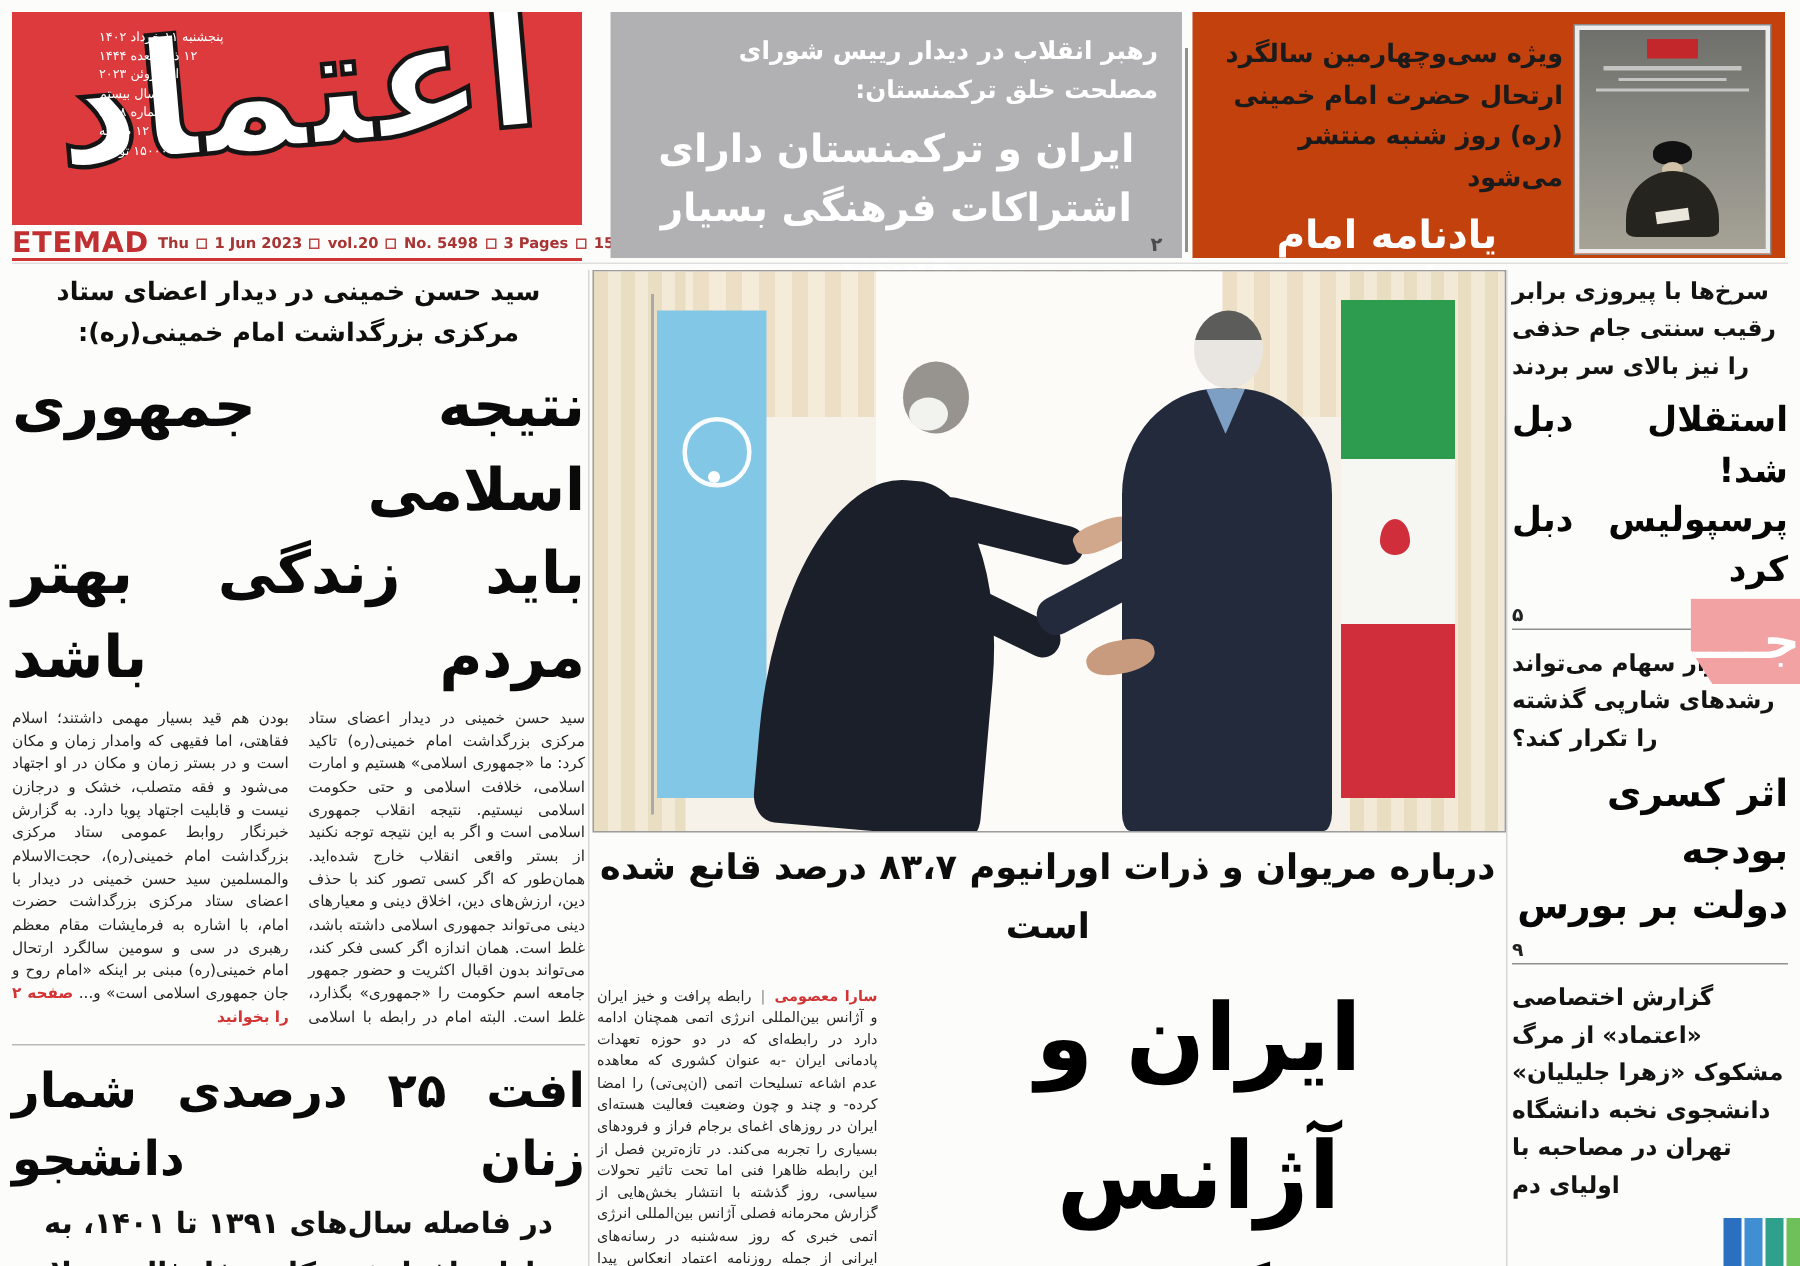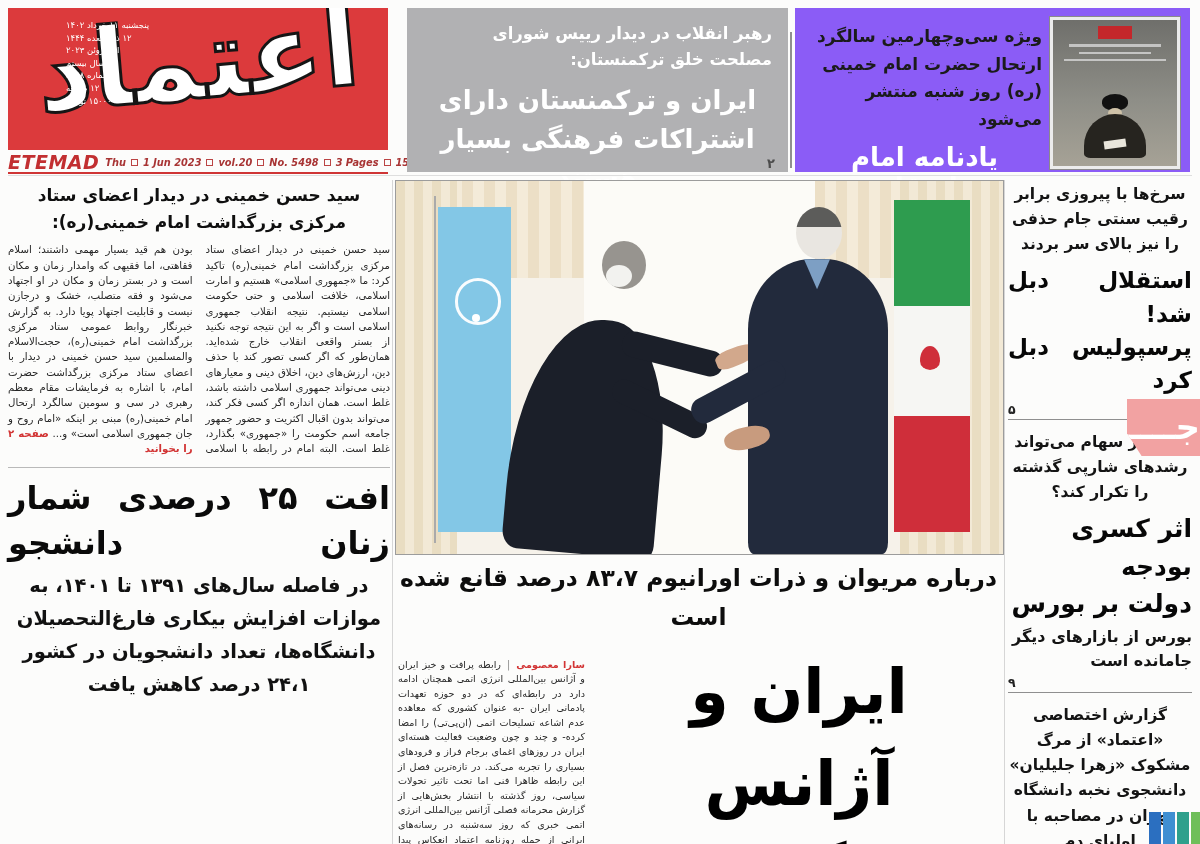--- a/index.html
+++ b/index.html
@@ -7,34 +7,34 @@
         font-family:"DejaVu Sans",sans-serif;direction:rtl;overflow:hidden;color:#1c1c1c;}
 
   
   .masthead{position:absolute;left:8px;top:8px;width:380px;height:164px;}
   .masthead-red{position:absolute;left:0;top:0;right:0;height:142px;background:#dc3a3c;overflow:hidden;}
   .logo{position:absolute;left:0;right:0;top:-12px;text-align:center;font-size:108px;font-weight:bold;
         color:#fff;-webkit-text-stroke:3px #151515;transform:rotate(-5deg);line-height:1.2;}
   .dates{position:absolute;left:58px;top:11px;width:92px;color:#fff;font-size:8.5px;line-height:12.6px;
          text-align:left;white-space:nowrap;}
   .en-strip{position:absolute;left:0;right:0;bottom:0;height:20px;direction:ltr;display:flex;
-            align-items:center;gap:6px;font-style:italic;}
+            align-items:center;gap:6px;}
   .etemad-en{font-size:19px;font-weight:bold;color:#c22f31;letter-spacing:.5px;line-height:20px;}
   .en-info{display:flex;align-items:center;gap:5px;font-size:9.8px;font-weight:bold;color:#a83434;
            white-space:nowrap;}
   .sq{display:inline-block;width:7px;height:7px;border:1.4px solid #b44;box-sizing:border-box;}
   .masthead-rule{position:absolute;left:8px;top:172px;width:380px;height:2px;background:#cf3535;}
 
   .box-center{position:absolute;left:407px;top:8px;width:381px;height:164px;background:#b1b1b3;color:#fff;}
   .bc-kicker{padding:13px 16px 0 70px;font-size:16.5px;font-weight:bold;line-height:1.55;text-align:right;}
   .bc-headline{margin-top:9px;text-align:center;font-size:26px;font-weight:bold;line-height:1.5;}
   .bc-page{position:absolute;right:13px;bottom:1px;color:#4c4c4c;font-size:13px;font-weight:bold;}
   .vline-top{position:absolute;left:790px;top:32px;width:2px;height:136px;background:#8f8f8f;}
 
-  .box-right{position:absolute;left:795px;top:8px;width:395px;height:164px;background:#8b5cf6;}
+  .box-right{position:absolute;left:795px;top:8px;width:395px;height:164px;background:#c2410c;}
   .br-text{position:absolute;right:148px;left:12px;top:15px;text-align:right;}
   .br-note{font-size:17px;font-weight:bold;color:#1b1b1b;line-height:1.62;}
   .br-title{margin-top:9px;font-size:26px;font-weight:bold;color:#fff;text-align:center;}
   .book{position:absolute;right:10px;top:9px;width:124px;height:146px;border:3px solid #ececec;
         box-shadow:0 0 0 1px #8a8a8a;background:linear-gradient(180deg,#6f6f6b,#8e8e87 55%,#a6a296);
         overflow:hidden;}
   .book-logo{width:34px;height:13px;background:#c4272b;margin:6px auto 5px;}
   .book-line{height:3px;background:#ddd;opacity:.75;margin:5px auto;}
   .bl1{width:74%;} .bl2{width:58%;height:2px;} .bl3{width:82%;height:2px;}
   .book-head{position:absolute;left:50%;bottom:56px;width:26px;height:16px;margin-left:-13px;
@@ -105,21 +105,21 @@
 
   .photo-sub{position:absolute;left:395px;top:559px;width:607px;text-align:center;font-size:23.5px;
              font-weight:bold;line-height:1.68;color:#0d0d0d;}
   .center-body{position:absolute;left:398px;top:648px;width:187px;font-size:9.6px;line-height:1.52;
                text-align:justify;color:#262626;}
   .big-headline{position:absolute;left:598px;top:646px;width:402px;text-align:center;font-size:62px;
                 font-weight:bold;line-height:1.48;color:#000;}
 
   
   .rail{position:absolute;left:1008px;top:182px;width:184px;}
-  .rail-kicker{font-size:15.5px;font-weight:bold;line-height:1.62;text-align:center;color:#141414;}
+  .rail-kicker{font-size:15.5px;font-weight:bold;line-height:1.62;text-align:left;color:#141414;}
   .rail-headline{margin:7px 0 4px;font-size:23px;font-weight:bold;line-height:1.45;color:#070707;}
   .rail-headline2{margin:5px 0 2px;font-size:25px;font-weight:bold;line-height:1.5;text-align:right;color:#070707;}
   .rail-sub{font-size:16px;font-weight:bold;line-height:1.55;text-align:right;color:#141414;}
   .pnum{text-align:left;font-size:12.5px;font-weight:bold;color:#222;margin:1px 0 2px;}
   .rail-rule{border-top:1.5px solid #8f8f8f;margin:2px 0 10px;}
   .ribbon{position:absolute;left:1127px;top:399px;width:73px;height:57px;background:#f2a2a2;
           clip-path:polygon(0 0,100% 0,100% 100%,20% 100%,0 60%);overflow:hidden;}
   .ribbon-label{font-size:34px;font-weight:bold;color:#fff;line-height:57px;white-space:nowrap;
                 text-align:left;padding-left:4px;}
   .corner-bars{position:absolute;left:1149px;top:812px;display:flex;gap:2px;}
@@ -189,20 +189,24 @@
       <div class="book-paper"></div>
     </div>
   </div>
 
   <div class="main-topline"></div>
   <div class="vline-a"></div>
   <div class="vline-b"></div>
 
   <div class="col-left">
     <div class="lead-kicker">سید حسن خمینی در دیدار اعضای ستاد مرکزی بزرگداشت امام خمینی(ره):</div>
+    <div class="lead-headline">
+      <div class="jline">نتیجه جمهوری اسلامی</div>
+      <div class="jline">باید زندگی بهتر مردم باشد</div>
+    </div>
     <p class="body2col">
       <span>سید حسن خمینی در دیدار اعضای ستاد مرکزی بزرگداشت امام خمینی(ره) تاکید کرد: ما «جمهوری اسلامی» هستیم و امارت اسلامی، خلافت اسلامی و حتی حکومت اسلامی نیستیم. نتیجه انقلاب جمهوری اسلامی است و اگر به این نتیجه توجه نکنید از بستر واقعی انقلاب خارج شده‌اید. همان‌طور که اگر کسی تصور کند با حذف دین، ارزش‌های دین، اخلاق دینی و معیارهای دینی می‌تواند جمهوری اسلامی داشته باشد، غلط است. همان اندازه اگر کسی فکر کند، می‌تواند بدون اقبال اکثریت و حضور جمهور جامعه اسم حکومت را «جمهوری» بگذارد، غلط است. البته امام در رابطه با اسلامی بودن هم قید بسیار مهمی داشتند؛ اسلام فقاهتی، اما فقیهی که وامدار زمان و مکان است و در بستر زمان و مکان در او اجتهاد می‌شود و فقه متصلب، خشک و درجازن نیست و قابلیت اجتهاد پویا دارد. به گزارش خبرنگار روابط عمومی ستاد مرکزی بزرگداشت امام خمینی(ره)، حجت‌الاسلام والمسلمین سید حسن خمینی در دیدار با اعضای ستاد مرکزی بزرگداشت حضرت امام، با اشاره به فرمایشات مقام معظم رهبری در سی و سومین سالگرد ارتحال امام خمینی(ره) مبنی بر اینکه «امام روح و جان جمهوری اسلامی است» و...</span>
       <span class="more">صفحه ۲ را بخوانید</span>
     </p>
     <div class="divider"></div>
     <div class="stud-headline jline">افت ۲۵ درصدی شمار زنان دانشجو</div>
     <div class="stud-subhead">در فاصله سال‌های ۱۳۹۱ تا ۱۴۰۱، به موازات افزایش بیکاری فارغ‌التحصیلان دانشگاه‌ها، تعداد دانشجویان در کشور ۲۴،۱ درصد کاهش یافت</div>
 
   </div>
 
@@ -256,21 +260,20 @@
       <div class="jline">پرسپولیس دبل کرد</div>
     </div>
     <div class="pnum">۵</div>
     <div class="rail-rule"></div>
 
     <div class="rail-kicker">آیا بازار سهام می‌تواند رشدهای شارپی گذشته را تکرار کند؟</div>
     <div class="rail-headline2">
       <div>اثر کسری بودجه</div>
       <div>دولت بر بورس</div>
     </div>
-    <div class="rail-sub">بورس از بازارهای دیگر جامانده است</div>
     <div class="pnum">۹</div>
     <div class="rail-rule"></div>
 
     <div class="rail-kicker">گزارش اختصاصی «اعتماد» از مرگ مشکوک «زهرا جلیلیان» دانشجوی نخبه دانشگاه تهران در مصاحبه با اولیای دم</div>
 
   </div>
 
   <div class="ribbon">
     <div class="ribbon-label">جـــــار</div>
   </div>

